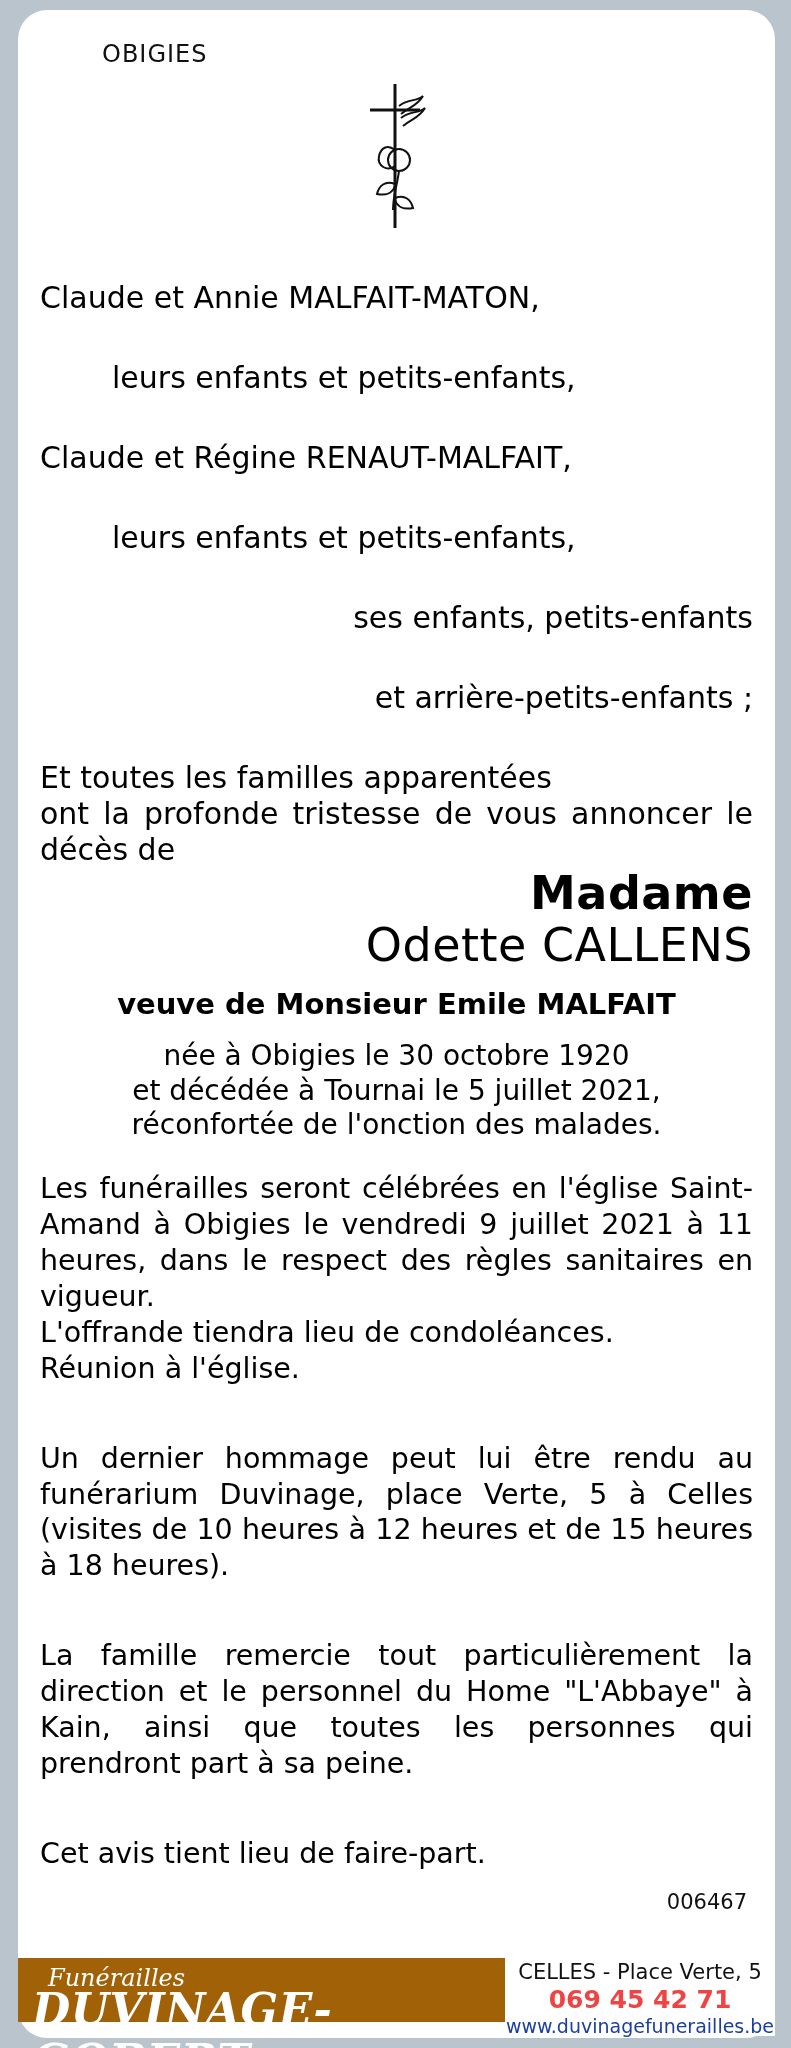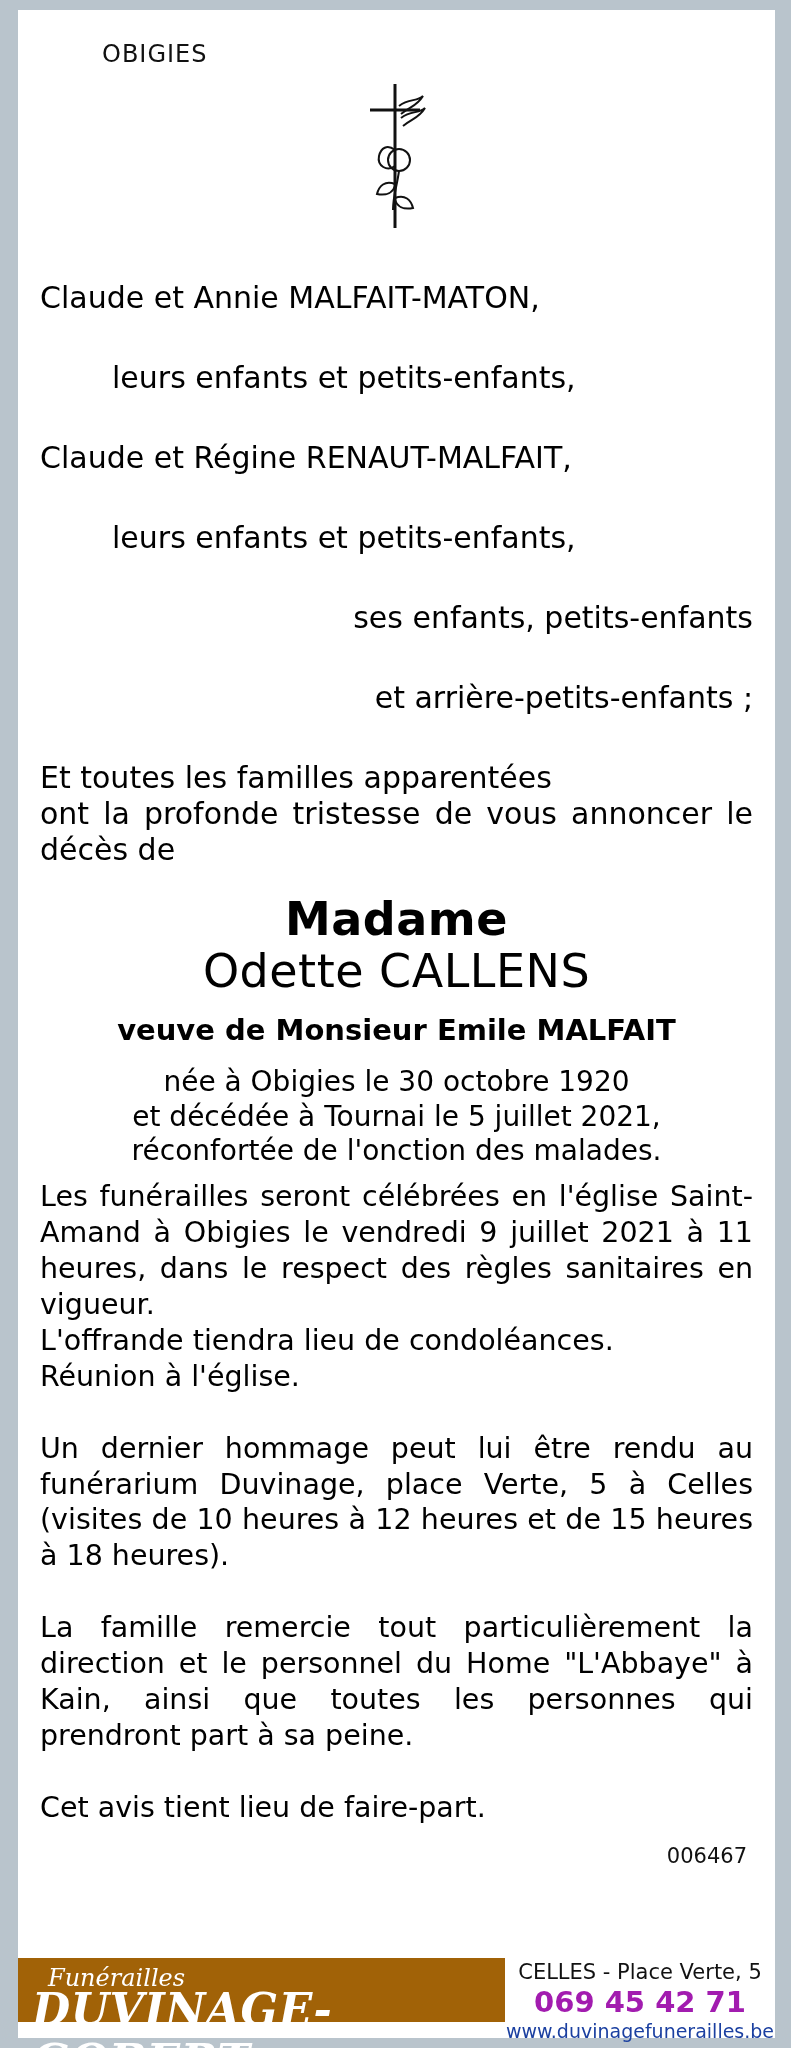--- a/index.html
+++ b/index.html
@@ -20,20 +20,21 @@
   }
   .notice {
     position: absolute;
     left: 18px;
     top: 10px;
     width: 757px;
     height: 2028px;
     background: #ffffff;
     box-sizing: border-box;
     overflow: hidden;
+    border-radius: 29px;
   }
   .inner {
     padding: 30px 22px 0 22px;
     box-sizing: border-box;
   }
   .locality {
     font-size: 24px;
     letter-spacing: 1px;
     color: #111;
     margin-left: 62px;
@@ -55,22 +56,21 @@
   .indent1 { padding-left: 72px; }
   .rightish { text-align: right; }
   .justified {
     font-size: 30px;
     line-height: 1.2;
     color: #000;
     text-align: justify;
     text-align-last: left;
   }
   .deceased {
-    text-align: center;
-    margin-top: 26px;
+    text-align: right;
   }
   .deceased .madame {
     font-size: 46px;
     font-weight: bold;
     line-height: 1.12;
     letter-spacing: 0.5px;
   }
   .deceased .name {
     font-size: 46px;
     font-weight: normal;
@@ -87,21 +87,21 @@
     text-align: center;
     font-size: 28px;
     line-height: 1.24;
     margin-top: 18px;
   }
   .para {
     font-size: 28.5px;
     line-height: 1.26;
     text-align: justify;
     text-align-last: left;
-    margin-top: 10px;
+    margin-top: 28px;
   }
   .para.tight { margin-top: 0; }
   .gap { height: 26px; }
   .refnum {
     text-align: right;
     font-size: 21px;
     color: #111;
     margin-top: 18px;
     padding-right: 6px;
   }
@@ -146,23 +146,23 @@
     text-align: center;
     box-sizing: border-box;
     padding-top: 2px;
   }
   .footer-right .addr {
     font-size: 21px;
     color: #111;
     line-height: 1.2;
   }
   .footer-right .phone {
-    font-size: 29px;
-    font-weight: bold;
-    color: #a21caf;
+    font-size: 25px;
+    font-weight: bold;
+    color: #ef4444;
     line-height: 1.2;
   }
   .footer-right .web {
     font-size: 19px;
     color: #1a3fa0;
     line-height: 1.2;
   }
 </style>
 </head>
 <body>

